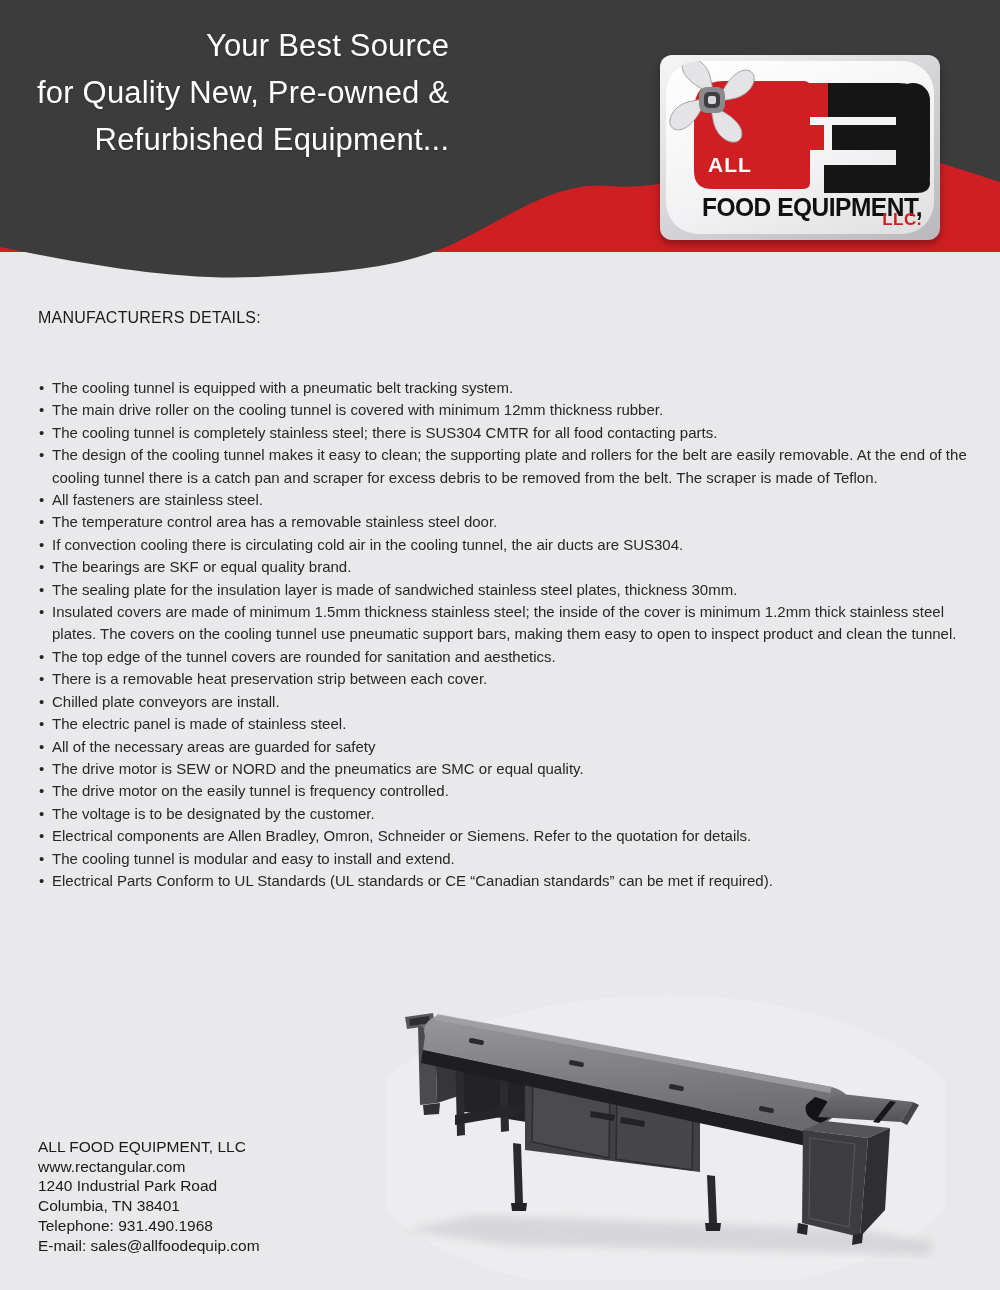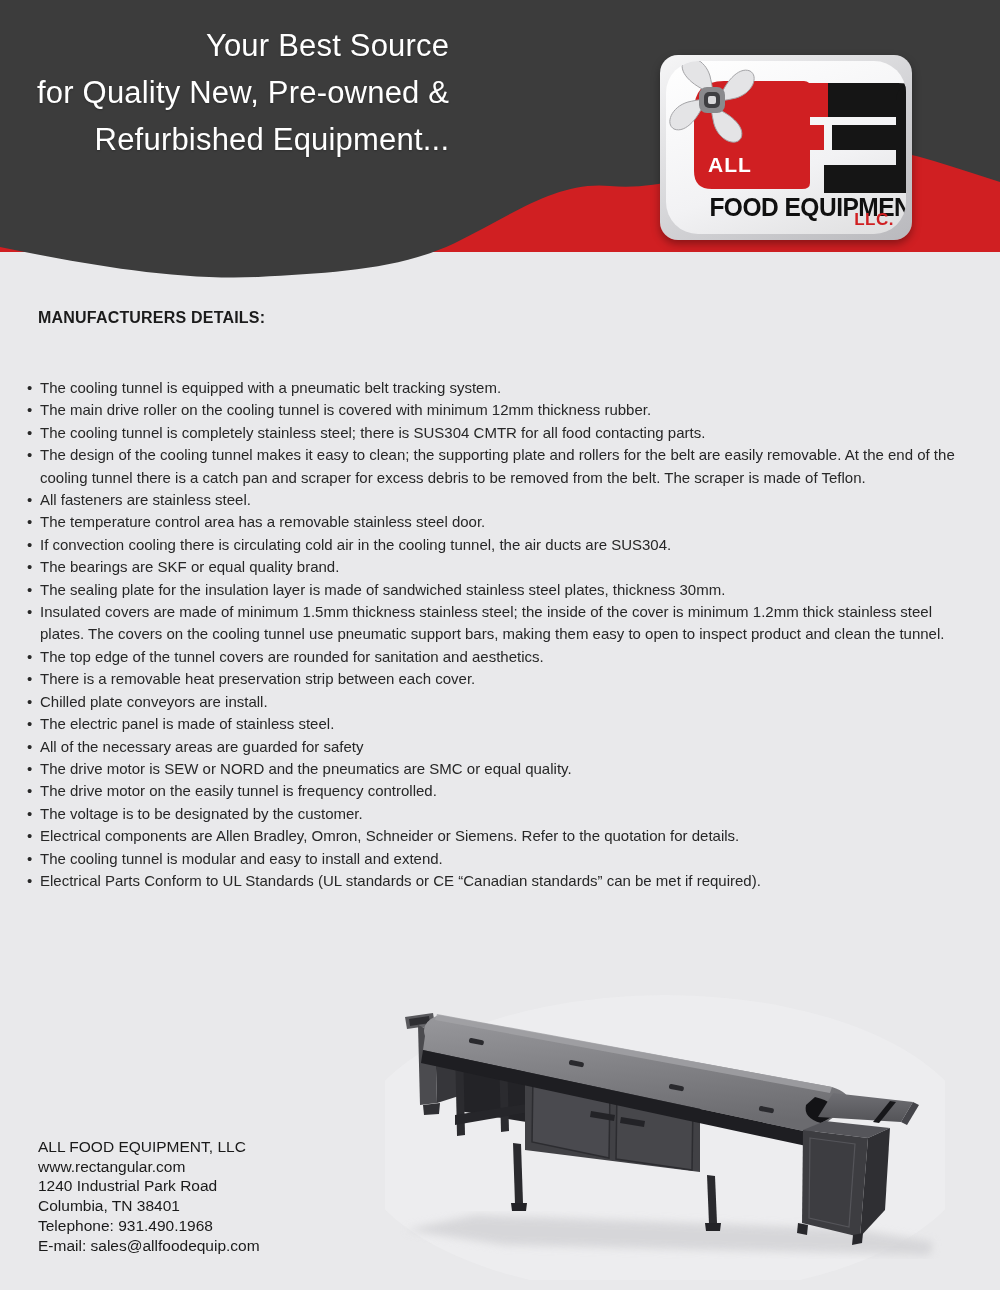--- a/index.html
+++ b/index.html
@@ -13,25 +13,24 @@
   }
   .header-svg{position:absolute; left:0; top:0;}
   .title{
     position:absolute; left:37px; top:22px; color:var(--white);
     font-size:31px; line-height:47px; font-weight:400; letter-spacing:.2px;
     text-shadow:0 1px 2px rgba(0,0,0,.25);
     text-align:right;
   }
   
   .logo{
-    position:absolute; left:660px; top:55px; width:252px; height:185px;
-    border-radius:18px;
+    position:absolute; left:660px; top:55px; width:280px; height:185px;
+    border-radius:12px;
     background:linear-gradient(150deg,#f6f6f7 0%,#d2d2d5 55%,#b9b9bd 100%);
     box-shadow:0 4px 8px rgba(0,0,0,.35);
-    text-align:right;
   }
   .logo-inner{
     position:absolute; left:6px; top:6px; right:6px; bottom:6px;
     border-radius:32px;
     background:linear-gradient(160deg,#ffffff 0%,#f2f2f4 60%,#dededf 100%);
     overflow:hidden;
   }
   .logo-all{
     position:absolute; left:42px; top:92px; font-size:21px; font-weight:bold;
     color:var(--white); letter-spacing:1px;
@@ -41,24 +40,24 @@
     font-size:25px; font-weight:bold; color:#101010; letter-spacing:-.5px;
     transform:scaleX(.98); transform-origin:left;
   }
   .logo-llc{
     position:absolute; right:12px; top:149px; font-size:17px; font-weight:bold;
     color:var(--red); letter-spacing:.5px;
   }
   
   .section-heading{
     position:absolute; left:38px; top:309px; margin:0;
-    font-size:16px; font-weight:bold; color:var(--heading); letter-spacing:.2px;
+    font-size:16px; font-weight:normal; color:var(--heading); letter-spacing:.2px;
   }
   .details-list{
-    position:absolute; left:26px; top:377px; width:932px; margin:0; padding:0;
+    position:absolute; left:38px; top:377px; width:932px; margin:0; padding:0;
     list-style:none; font-size:15px; line-height:22.4px; color:var(--text);
   }
   .details-list li{position:relative; padding-left:14px;}
   .details-list li::before{content:"\2022"; position:absolute; left:1px; top:0; color:var(--text);}
   
   .equip{position:absolute; left:385px; top:995px;}
   
   .footer{
     position:absolute; left:38px; top:1137px; font-size:15.5px; line-height:19.7px; color:#1a1a1a;
   }

